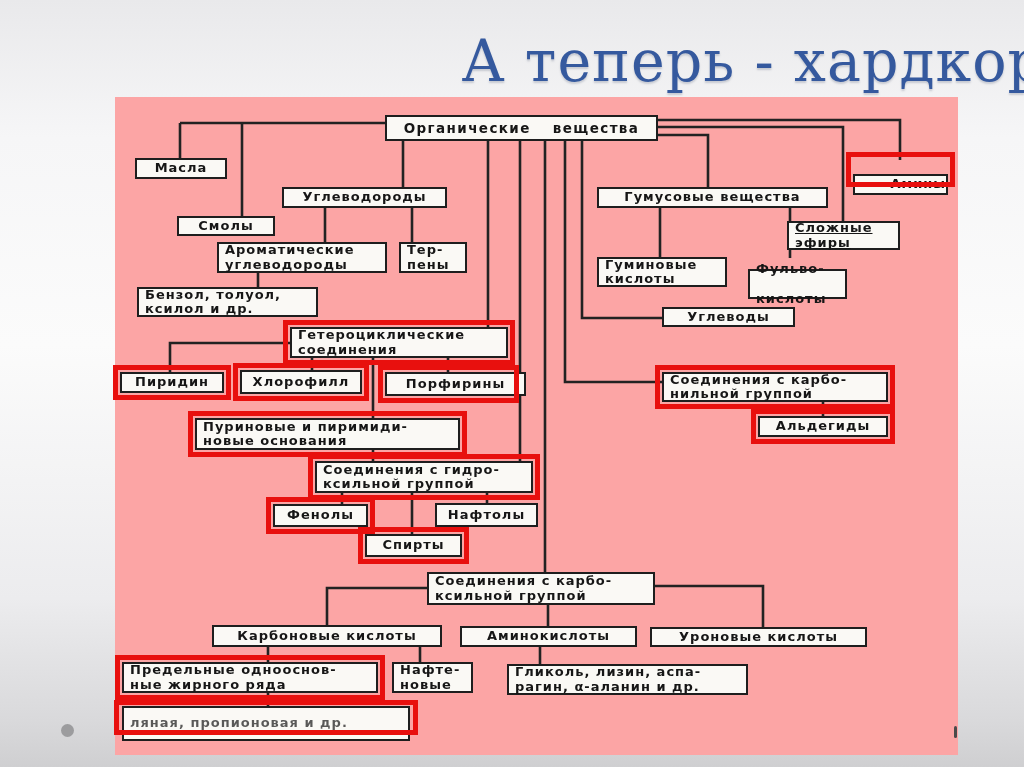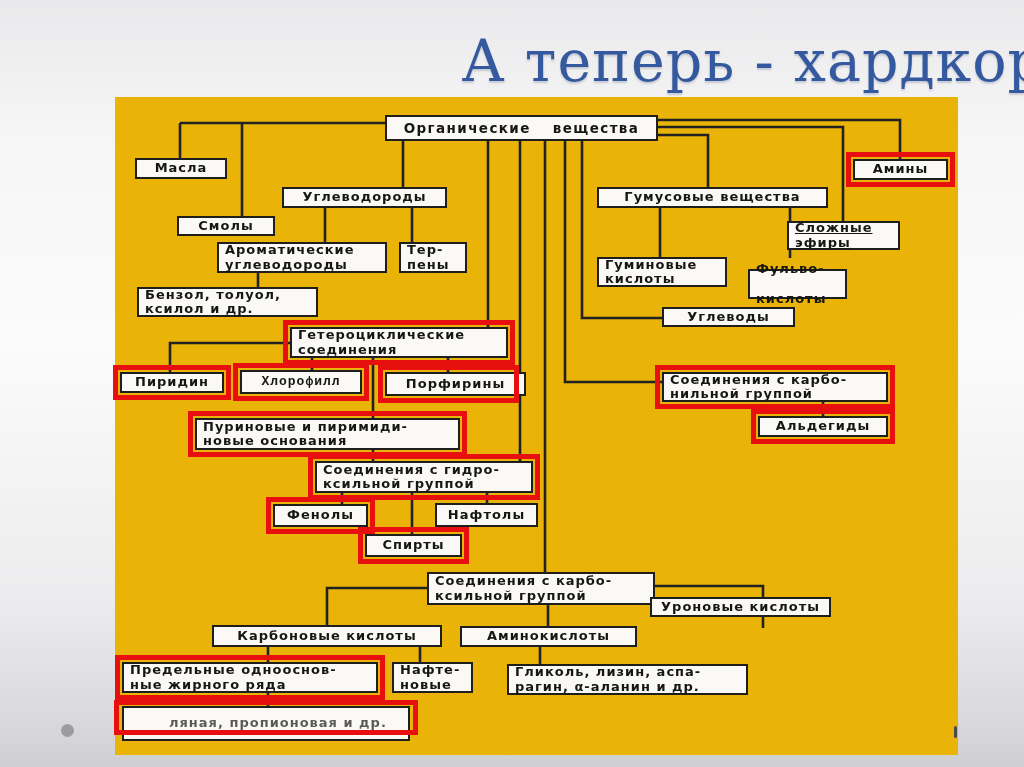--- a/index.html
+++ b/index.html
@@ -26,40 +26,40 @@
     position:absolute;z-index:2;box-sizing:border-box;
     background:#faf9f5;border:2.5px solid #1e1e1e;
     color:#161616;font-weight:bold;font-size:13px;line-height:14.5px;
     letter-spacing:1px;
     display:flex;flex-direction:column;justify-content:center;align-items:center;
     white-space:nowrap;overflow:visible;
   }
   .node.left{align-items:flex-start;padding-left:6px;}
   .node.root{word-spacing:16px;letter-spacing:1.4px;font-size:13.5px;}
   .node .ln{display:block;}
-  .node .ln.faded{opacity:.7;margin-left:39px;}
+  .node .ln.faded{opacity:.7;}
   .redbox{
     position:absolute;z-index:3;box-sizing:border-box;
     border:5px solid; background:transparent;pointer-events:none;
   }
   .bullet{
     position:absolute;left:61px;top:724px;width:13px;height:13px;
     border-radius:50%;background:#9c9c9e;z-index:4;
   }
   .edge-mark{
     position:absolute;left:954px;top:726px;width:3px;height:12px;
     background:#4a4a4a;border-radius:2px;z-index:4;
   }
 </style>
 </head>
 <body>
 
 <div class="slide">
   <div class="slide-title" style="color: rgb(53, 89, 158);">А теперь - хардкор</div>
-  <div class="panel" style="background: #eab308;">
+  <div class="panel" style="background: #fca5a5;">
       <svg viewBox="115 97 843 658" width="843" height="658">
         <polyline points="180,123 385,123" fill="none" stroke="#222222" stroke-width="2.6"></polyline>
         <polyline points="180,123 180,160" fill="none" stroke="#222222" stroke-width="2.6"></polyline>
         <polyline points="242,123 242,217" fill="none" stroke="#222222" stroke-width="2.6"></polyline>
         <polyline points="403,140 403,189" fill="none" stroke="#222222" stroke-width="2.6"></polyline>
         <polyline points="325,206 325,243" fill="none" stroke="#222222" stroke-width="2.6"></polyline>
         <polyline points="412,206 412,243" fill="none" stroke="#222222" stroke-width="2.6"></polyline>
         <polyline points="258,272 258,288" fill="none" stroke="#222222" stroke-width="2.6"></polyline>
         <polyline points="488,140 488,328" fill="none" stroke="#222222" stroke-width="2.6"></polyline>
         <polyline points="520,140 520,462" fill="none" stroke="#222222" stroke-width="2.6"></polyline>
@@ -114,21 +114,21 @@
       </div>
       <div class="node left" style="left: 175px; top: 230px; width: 218px; height: 31px;">
         <span class="ln">Гетероциклические</span>
         <span class="ln">соединения</span>
       </div>
       <div class="redbox" style="border-color: rgb(232, 16, 14); left: 168px; top: 223px; width: 232px; height: 45px;"></div>
       <div class="node" style="left: 5px; top: 275px; width: 104px; height: 21px;">
         <span class="ln">Пиридин</span>
       </div>
       <div class="redbox" style="border-color: rgb(232, 16, 14); left: -2px; top: 268px; width: 118px; height: 35px;"></div>
-      <div class="node" style="left: 125px; top: 273px; width: 122px; height: 24px; font-family: Liberation Mono, monospace;">
+      <div class="node" style="left: 125px; top: 273px; width: 122px; height: 24px;">
         <span class="ln">Хлорофилл</span>
       </div>
       <div class="redbox" style="border-color: rgb(232, 16, 14); left: 118px; top: 266px; width: 136px; height: 38px;"></div>
       <div class="node" style="left: 270px; top: 275px; width: 141px; height: 24px;">
         <span class="ln">Порфирины</span>
       </div>
       <div class="redbox" style="border-color: rgb(232, 16, 14); left: 263px; top: 268px; width: 141px; height: 38px;"></div>
       <div class="node left" style="left: 80px; top: 321px; width: 265px; height: 32px;">
         <span class="ln">Пуриновые и пиримиди-</span>
         <span class="ln">новые основания</span>
@@ -152,21 +152,21 @@
       <div class="redbox" style="border-color: rgb(232, 16, 14); left: 243px; top: 430px; width: 111px; height: 37px;"></div>
       <div class="node left" style="left: 547px; top: 275px; width: 226px; height: 30px;">
         <span class="ln">Соединения с карбо-</span>
         <span class="ln">нильной группой</span>
       </div>
       <div class="redbox" style="border-color: rgb(232, 16, 14); left: 540px; top: 268px; width: 240px; height: 44px;"></div>
       <div class="node" style="left: 643px; top: 319px; width: 130px; height: 21px;">
         <span class="ln">Альдегиды</span>
       </div>
       <div class="redbox" style="border-color: rgb(232, 16, 14); left: 636px; top: 312px; width: 144px; height: 35px;"></div>
-      <div class="node" style="left: 738px; top: 62px; width: 95px; height: 21px;">
+      <div class="node" style="left: 738px; top: 77px; width: 95px; height: 21px; align-items: flex-end;">
         <span class="ln">Амины</span>
       </div>
       <div class="redbox" style="border-color: rgb(232, 16, 14); left: 731px; top: 55px; width: 109px; height: 35px;"></div>
       <div class="node" style="left: 482px; top: 90px; width: 231px; height: 21px;">
         <span class="ln">Гумусовые вещества</span>
       </div>
       <div class="node left" style="left: 672px; top: 124px; width: 113px; height: 29px; text-decoration: underline;">
         <span class="ln">Сложные</span>
         <span class="ln">эфиры</span>
       </div>
@@ -184,21 +184,21 @@
       <div class="node left" style="left: 312px; top: 475px; width: 228px; height: 33px;">
         <span class="ln">Соединения с карбо-</span>
         <span class="ln">ксильной группой</span>
       </div>
       <div class="node" style="left: 97px; top: 528px; width: 230px; height: 22px;">
         <span class="ln">Карбоновые кислоты</span>
       </div>
       <div class="node" style="left: 345px; top: 529px; width: 177px; height: 21px;">
         <span class="ln">Аминокислоты</span>
       </div>
-      <div class="node" style="left: 535px; top: 500px; width: 181px; height: 20px;">
+      <div class="node" style="left: 535px; top: 530px; width: 217px; height: 20px;">
         <span class="ln">Уроновые кислоты</span>
       </div>
       <div class="node left" style="left: 7px; top: 565px; width: 256px; height: 31px;">
         <span class="ln">Предельные однооснов-</span>
         <span class="ln">ные жирного ряда</span>
       </div>
       <div class="redbox" style="border-color: rgb(232, 16, 14); left: 0px; top: 558px; width: 270px; height: 45px;"></div>
       <div class="node left" style="left: 277px; top: 565px; width: 81px; height: 31px;">
         <span class="ln">Нафте-</span>
         <span class="ln">новые</span>

